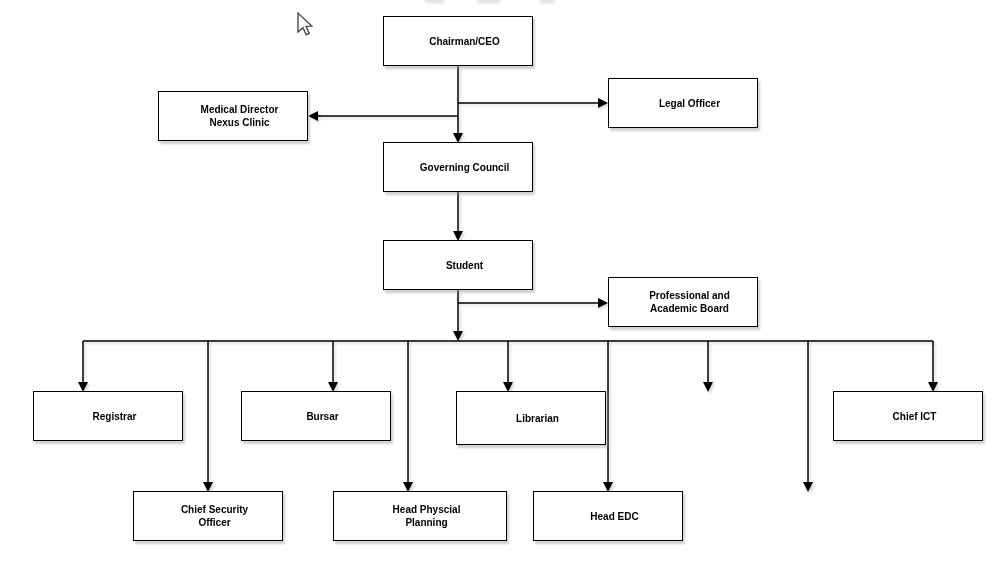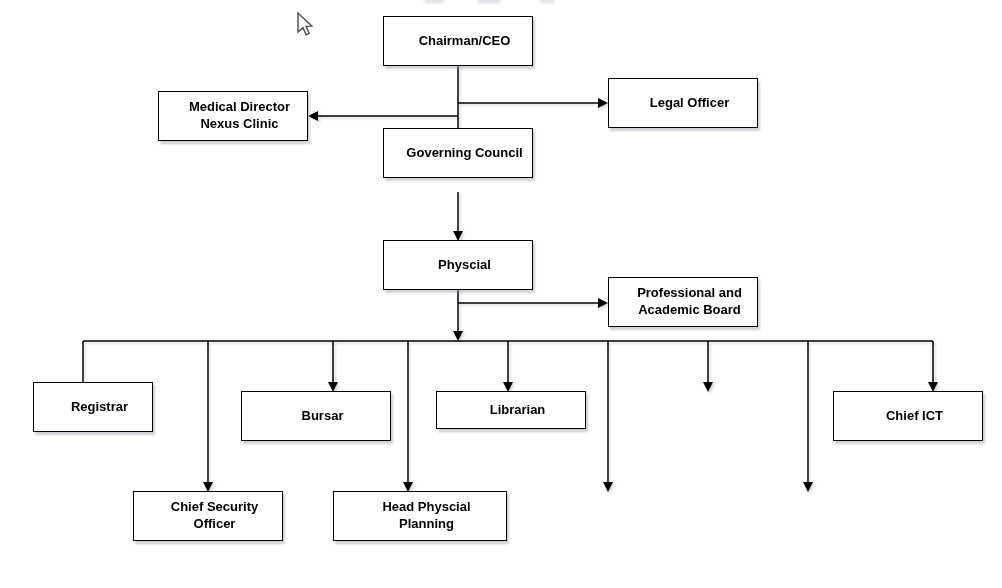--- a/index.html
+++ b/index.html
@@ -21,21 +21,21 @@
     position: absolute;
     box-sizing: border-box;
     background: #ffffff;
     border: 1.5px solid #000000;
     box-shadow: 2px 3px 2px rgba(150,150,165,0.45);
     display: flex;
     align-items: center;
     justify-content: center;
     text-align: center;
     font-weight: bold;
-    font-size: 13px;
+    font-size: 10px;
     line-height: 1.3;
     color: #000000;
     white-space: pre-line;
     padding-left: 13px;
   }
   .cursor {
     position: absolute;
     left: 295px;
     top: 11px;
     width: 18px;
@@ -91,42 +91,43 @@
     </g>
   </svg>
 
   <div class="node" style="left:383px; top:16px;  width:150px; height:50px">Chairman/CEO</div>
 
   <div class="node" style="left:158px; top:91px;  width:150px; height:50px">Medical Director
 Nexus Clinic</div>
 
   <div class="node" style="left:608px; top:78px;  width:150px; height:50px">Legal Officer</div>
 
-  <div class="node" style="left:383px; top:128px; width:150px; height:50px">Governing Council</div>
+  <div class="node" style="left:383px; top:142px; width:150px; height:50px">Governing Council</div>
 
-  <div class="node" style="left:383px; top:240px; width:150px; height:50px">Physcial</div>
+  <div class="node" style="left:383px; top:240px; width:150px; height:50px">Student</div>
 
   <div class="node" style="left:608px; top:277px; width:150px; height:50px">Professional and
 Academic Board</div>
 
-  <div class="node" style="left:33px;  top:382px; width:120px; height:50px">Registrar</div>
+  <div class="node" style="left:33px;  top:391px; width:150px; height:50px">Registrar</div>
 
   <div class="node" style="left:241px; top:391px; width:150px; height:50px">Bursar</div>
 
-  <div class="node" style="left:436px; top:391px; width:150px; height:38px">Librarian</div>
+  <div class="node" style="left:456px; top:391px; width:150px; height:54px">Librarian</div>
 
 
   <div class="node" style="left:833px; top:391px; width:150px; height:50px">Chief ICT</div>
 
   <div class="node" style="left:133px; top:491px; width:150px; height:50px">Chief Security
 Officer</div>
 
   <div class="node" style="left:333px; top:491px; width:174px; height:50px">Head Physcial
 Planning</div>
 
+  <div class="node" style="left:533px; top:491px; width:150px; height:50px">Head EDC</div>
 
 
   <div class="frag frag-1"></div>
   <div class="frag frag-2"></div>
   <div class="frag frag-3"></div>
 
   <svg class="cursor" viewBox="0 0 18 27" xmlns="http://www.w3.org/2000/svg">
     <path d="M3 2 L3 21 L8 16.6 L11.2 23.8 L14.2 22.4 L11 15.4 L17 15.2 Z" fill="#ffffff" stroke="#4a4a55" stroke-width="1.4" stroke-linejoin="miter"></path>
   </svg>
 

